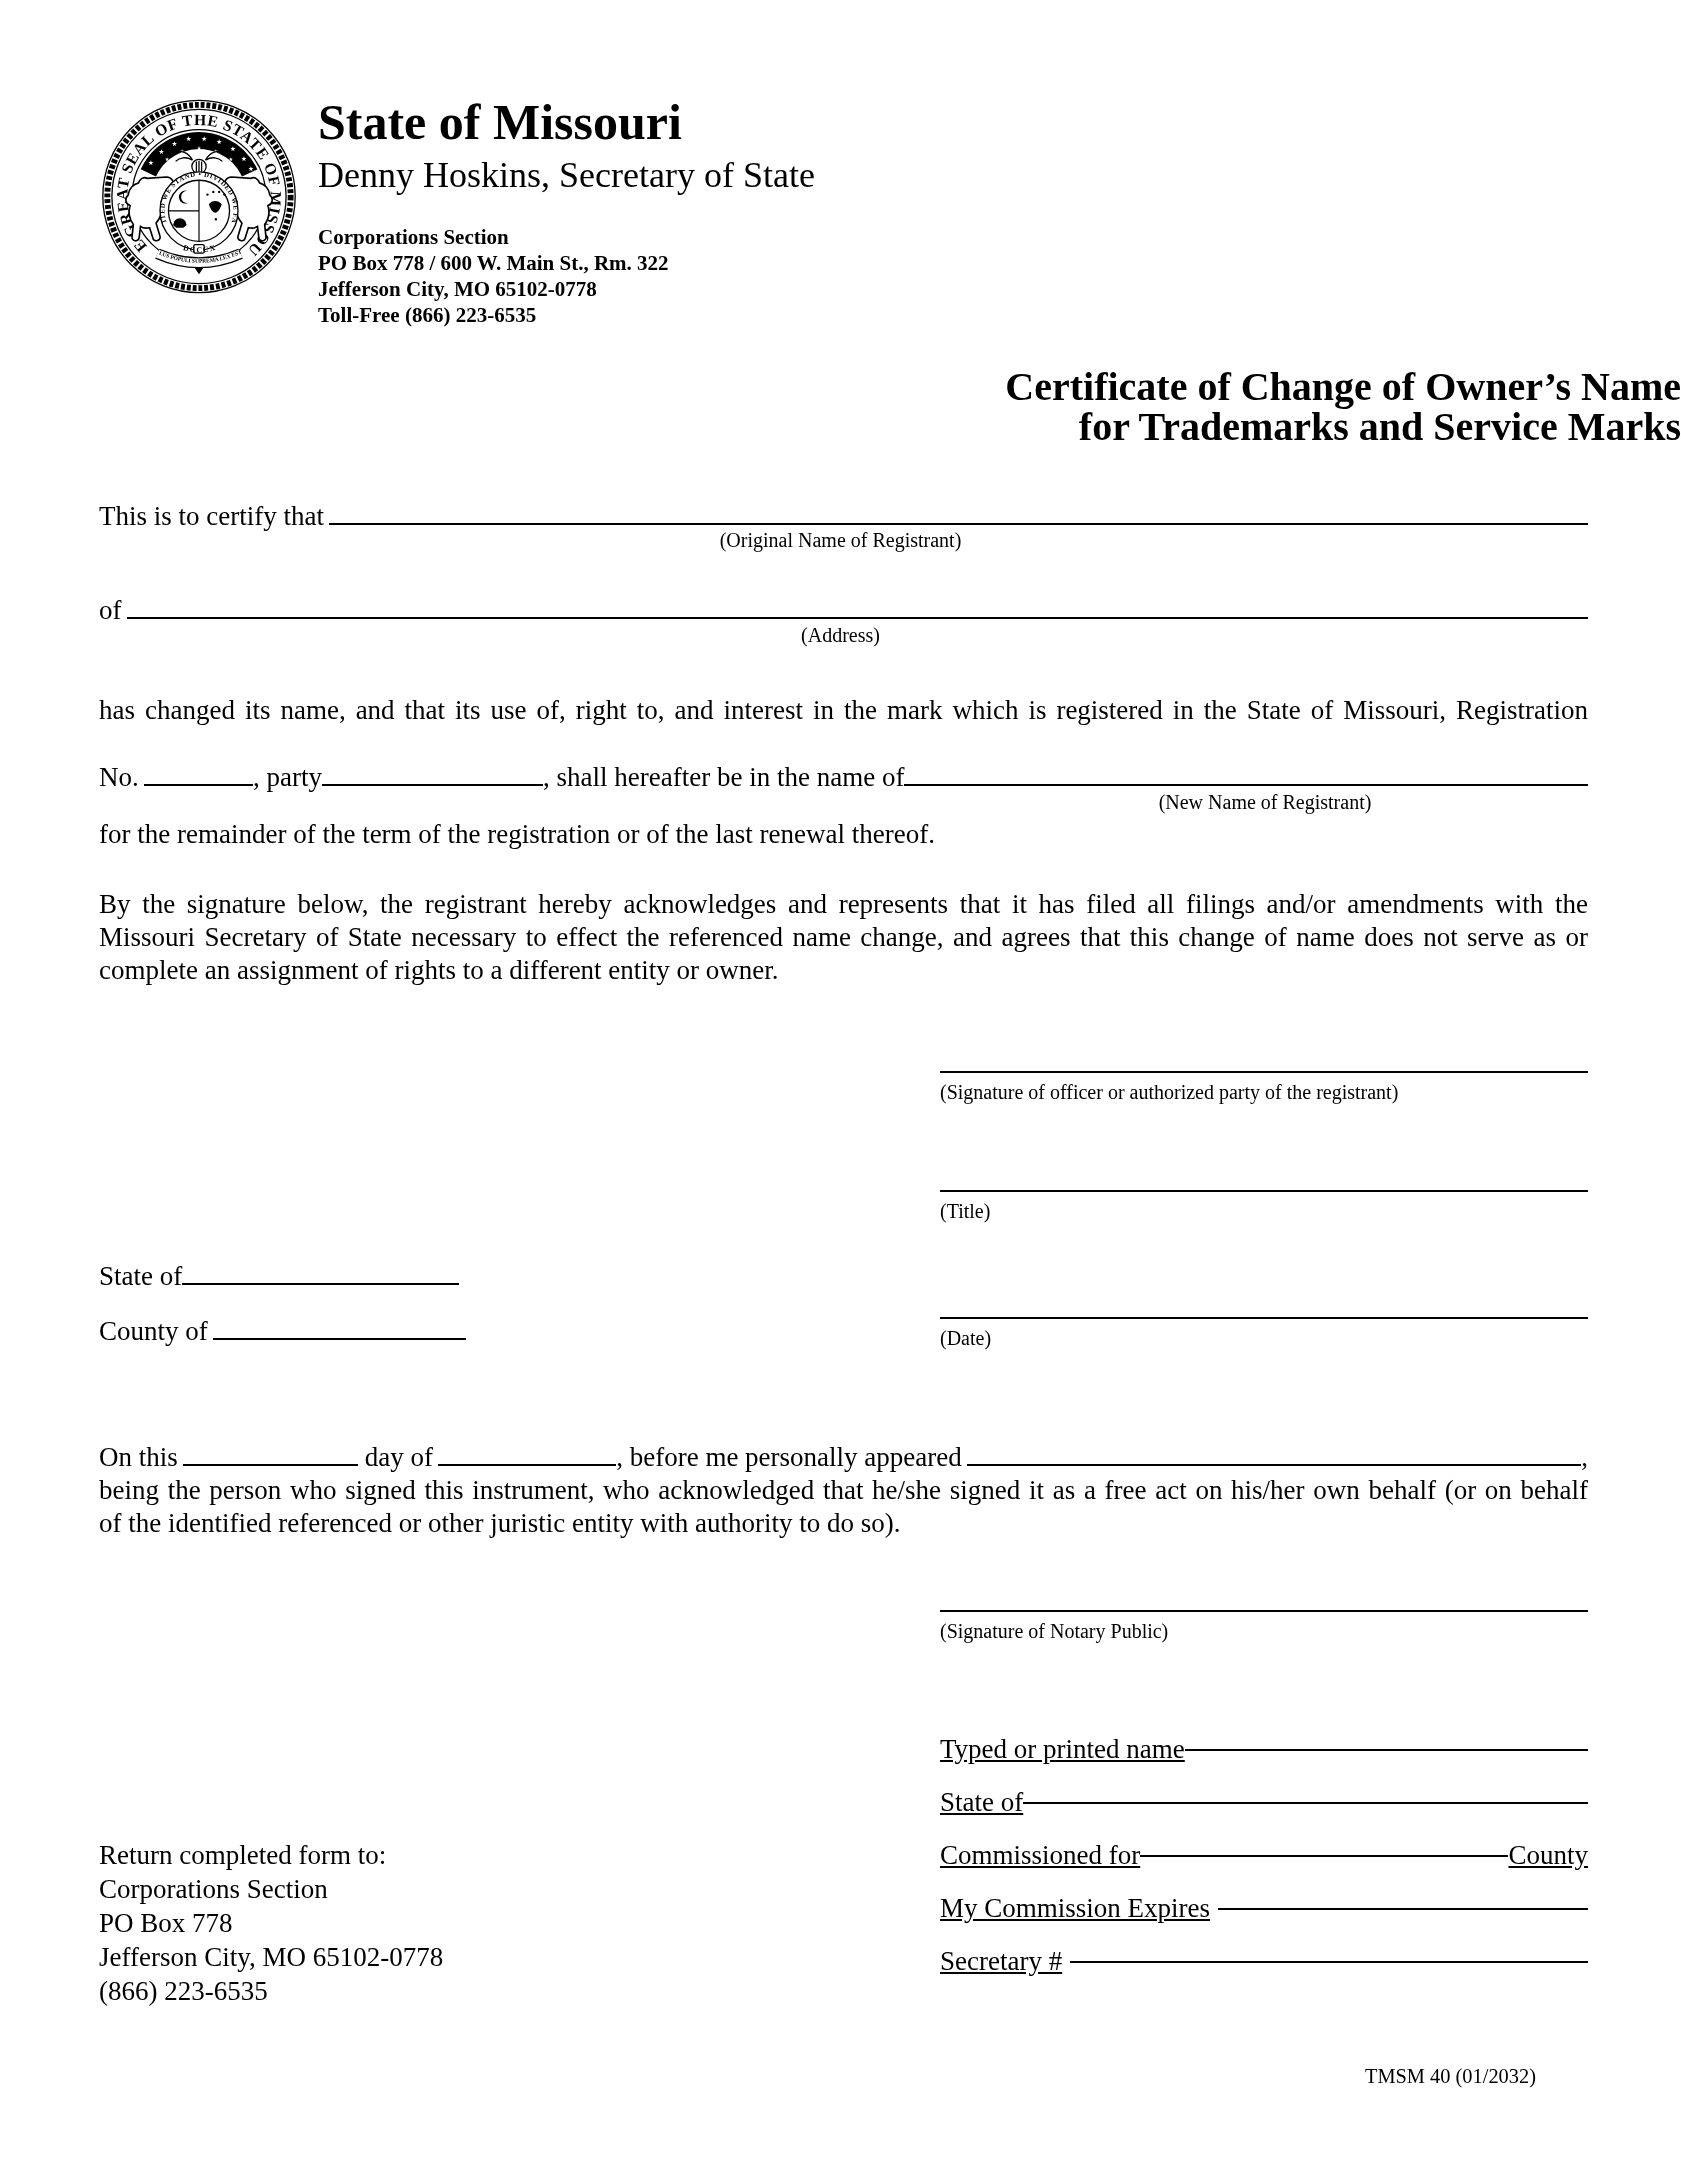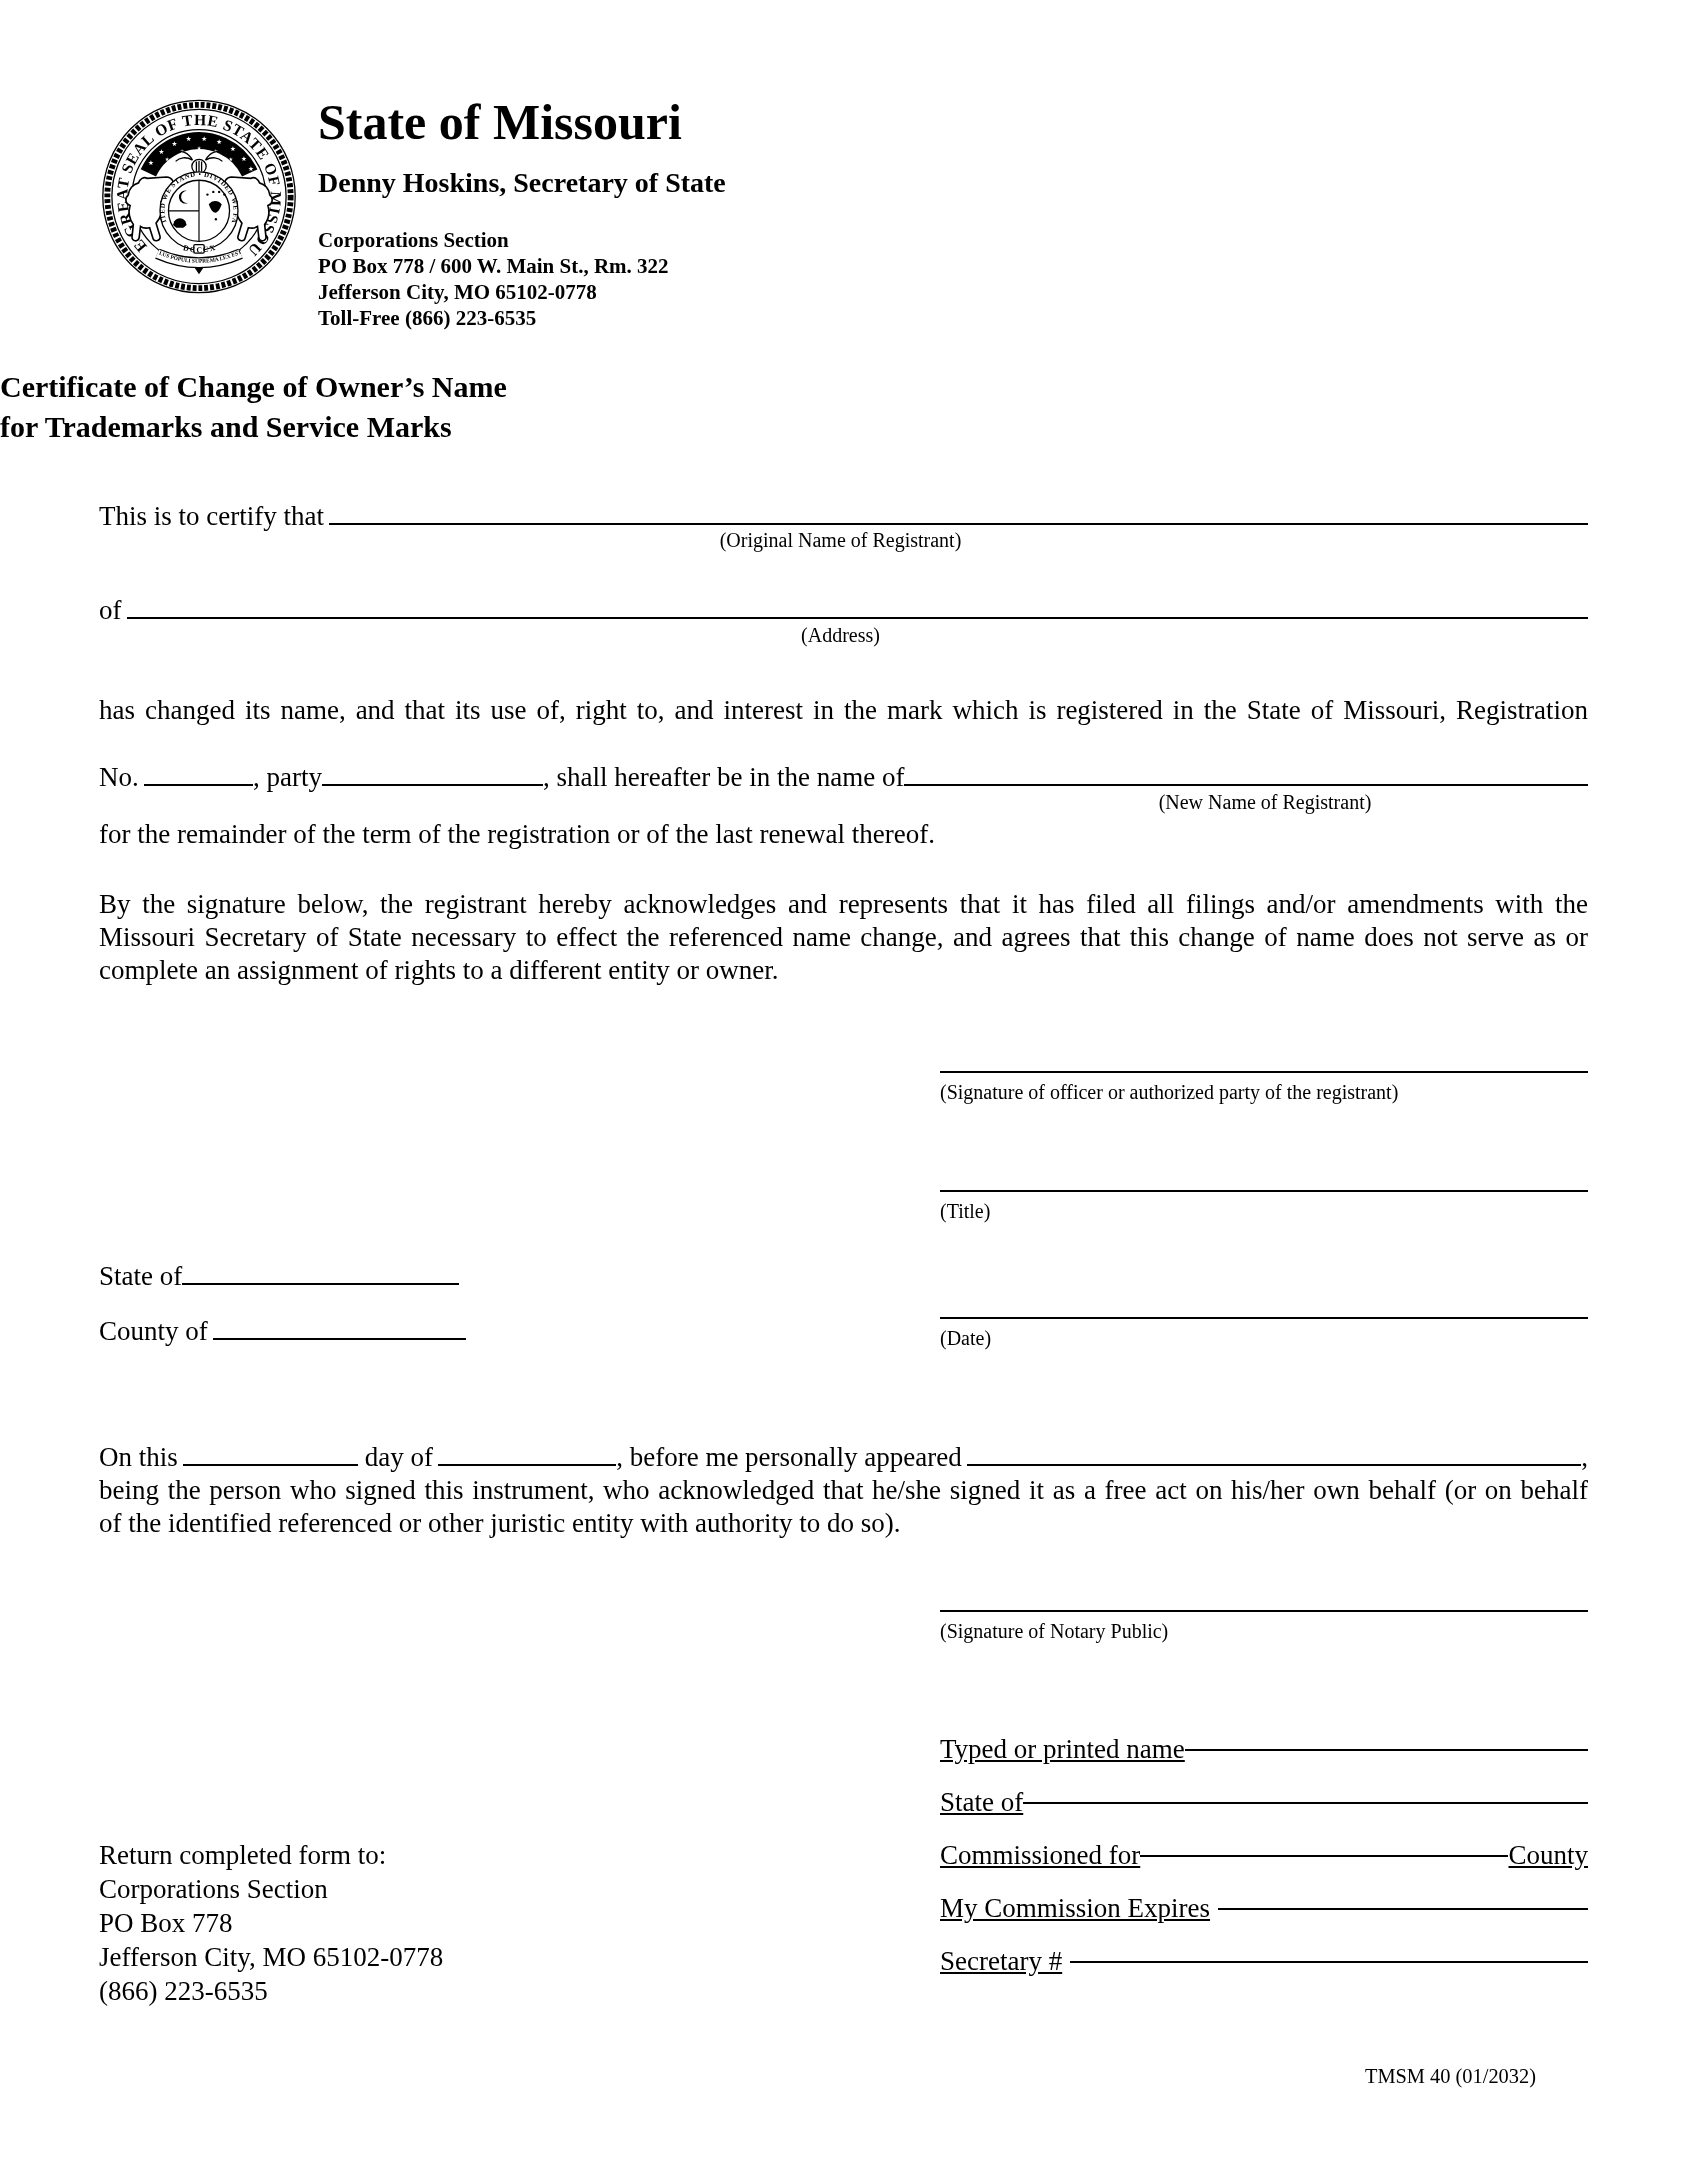--- a/index.html
+++ b/index.html
@@ -4,25 +4,25 @@
 <style>
   html,body{margin:0;padding:0;background:#fff;}
   .page{
     position:relative; width:1681px; height:2183px; background:#fff; color:#000;
     font-family:"Liberation Serif","DejaVu Serif",serif; font-size:27px; overflow:hidden;
   }
   
   .seal{position:absolute; left:98px; top:99px; width:202px; height:195px;}
   .masthead{position:absolute; left:318px; top:96px;}
   .masthead h1{margin:0; font-size:50px; line-height:53px; font-weight:bold;}
-  .masthead .secretary{font-size:28px; font-weight:bold; margin-top:18px;}
+  .masthead .secretary{font-size:36px; font-weight:normal; margin-top:5px;}
   .masthead .addr{font-size:21px; font-weight:bold; line-height:26px; margin-top:28px;}
   
-  .doc-title{position:absolute; left:0; top:367px; width:1681px; text-align:left;
-    font-weight:bold; font-size:30px; line-height:40px;}
+  .doc-title{position:absolute; left:0; top:367px; width:1681px; text-align:right;
+    font-weight:bold; font-size:40px; line-height:40px;}
   
   .abs{position:absolute;}
   .row{display:flex; align-items:baseline;}
   .fill{flex:1 1 auto; border-bottom:2px solid #000; min-width:26px;}
   .blank{display:inline-block; border-bottom:2px solid #000;}
   .ml{margin-left:5.3px;}
   .cap{font-size:20px;}
   .capline{border-top:2px solid #000; padding-top:8px; font-size:20px;}
   .jl{text-align:justify; text-align-last:justify;}
   .para{line-height:33px;}

